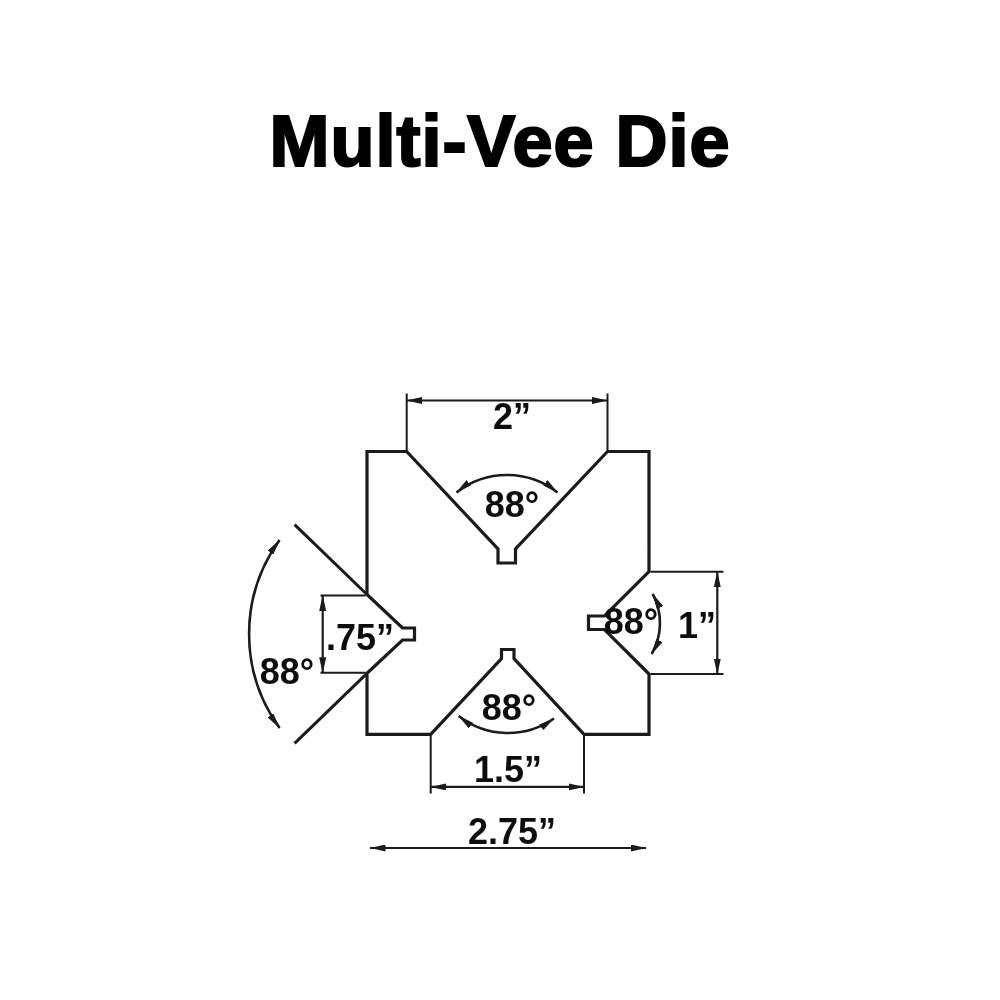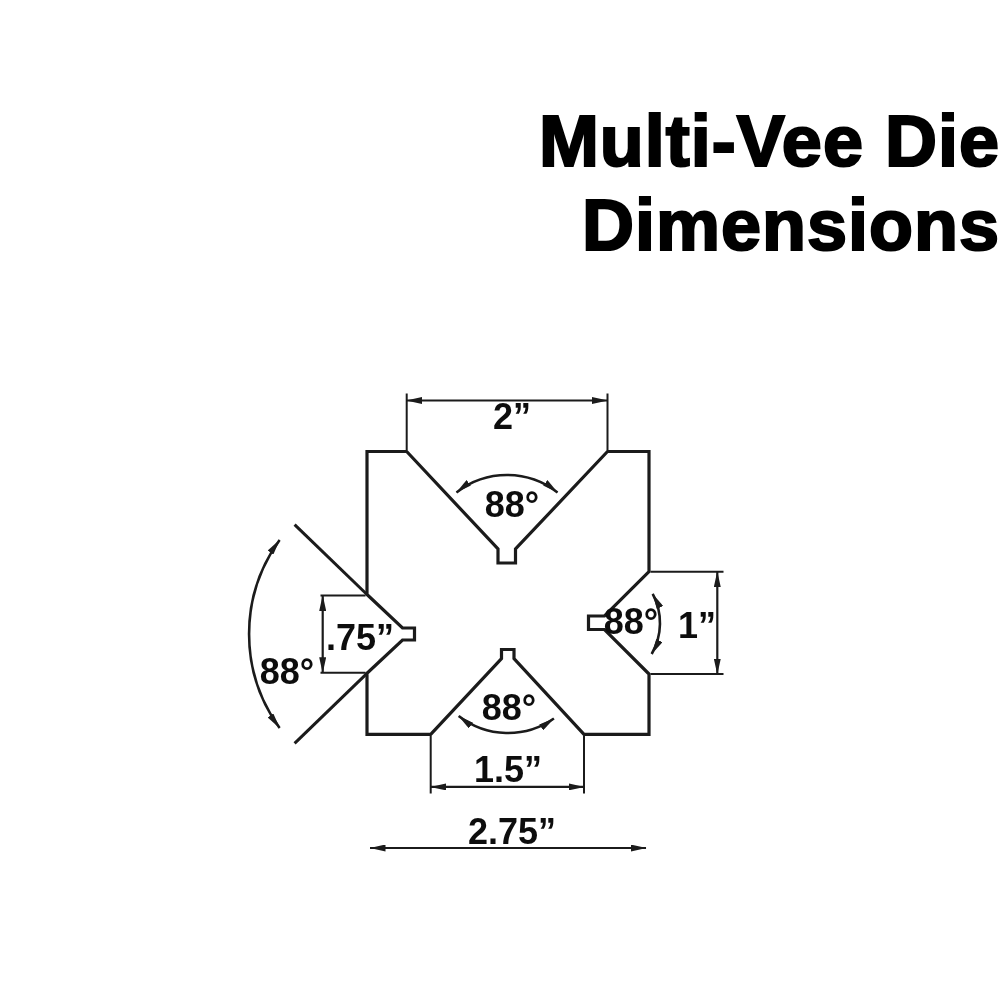--- a/index.html
+++ b/index.html
@@ -2,40 +2,39 @@
 <html><head>
 <meta charset="utf-8">
 <style>
   html,body { margin:0; padding:0; background:#ffffff; }
   .stage {
     position:relative; width:1000px; height:1000px; background:#ffffff;
     font-family:"Liberation Sans", sans-serif; overflow:hidden;
   }
   .title {
     position:absolute; top:99px; left:0; width:1000px;
-    text-align:right; color:#000;
+    text-align:center; color:#000;
     font-size:72px; font-weight:bold; line-height:84px; letter-spacing:1px;
     -webkit-text-stroke:2.2px #000;
   }
   svg.drawing { position:absolute; left:0; top:0; }
   .outline  { fill:#ffffff; stroke:#1b1b1b; stroke-width:3.2; stroke-linejoin:miter; }
   .thick    { fill:none; stroke:#1b1b1b; stroke-width:3; }
   .ext      { fill:none; stroke:#1b1b1b; stroke-width:2; }
   .dim      { fill:none; stroke:#1b1b1b; stroke-width:2.2; }
   .arc      { fill:none; stroke:#1b1b1b; stroke-width:2.6; }
   .lbl      { font-family:"Liberation Sans", sans-serif; font-size:36px; font-weight:bold; fill:#0d0d0d; }
 </style>
 </head>
 <body>
 
 <div class="stage">
 
   <div class="title">
     <div>Multi-Vee Die</div>
-    <div>Dimensions</div>
   </div>
 
   <svg class="drawing" width="1000" height="1000" viewBox="0 0 1000 1000">
     <defs>
       <marker id="arr" viewBox="0 0 16 7" refX="15.5" refY="3.5" markerWidth="16" markerHeight="7" markerUnits="userSpaceOnUse" orient="auto-start-reverse">
         <path d="M0,0 L16,3.5 L0,7 Z" fill="#1b1b1b"></path>
       </marker>
     </defs>
 
     <path class="outline" d="M 367 451.5 H 406.7

